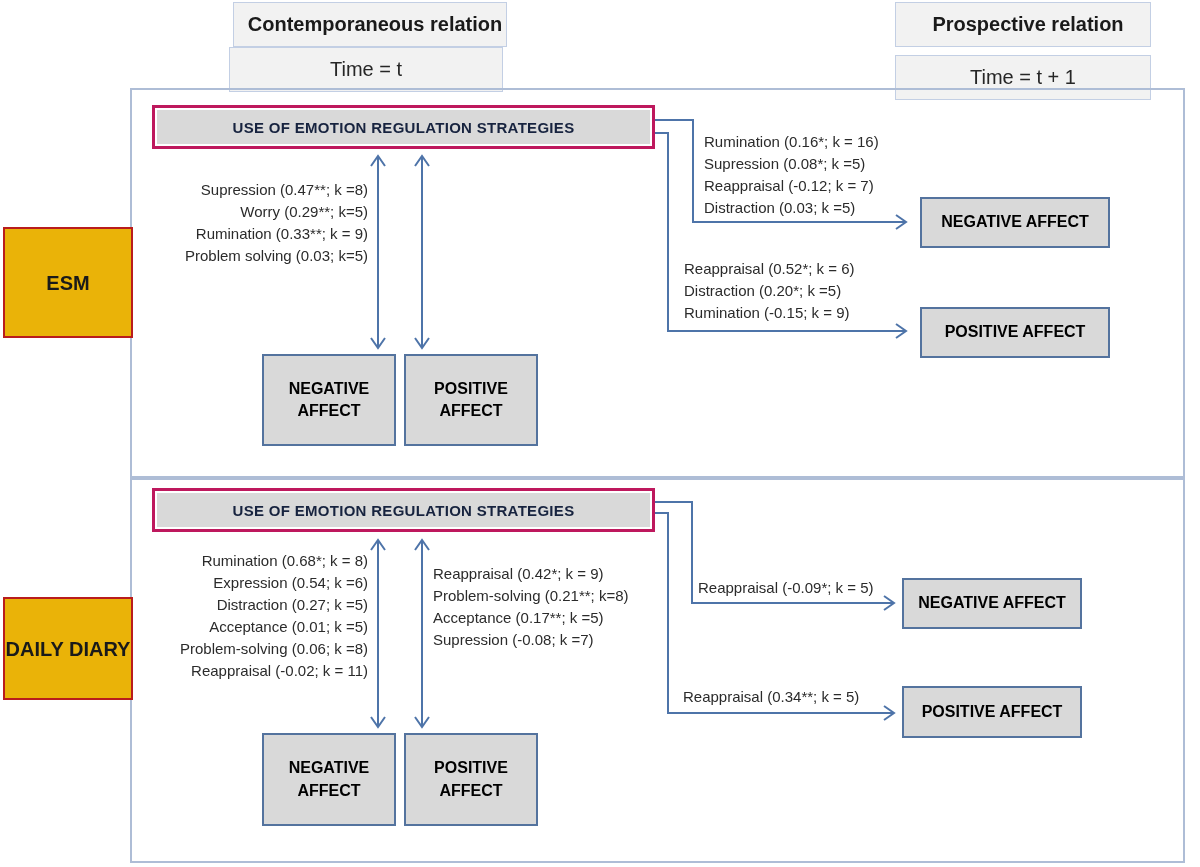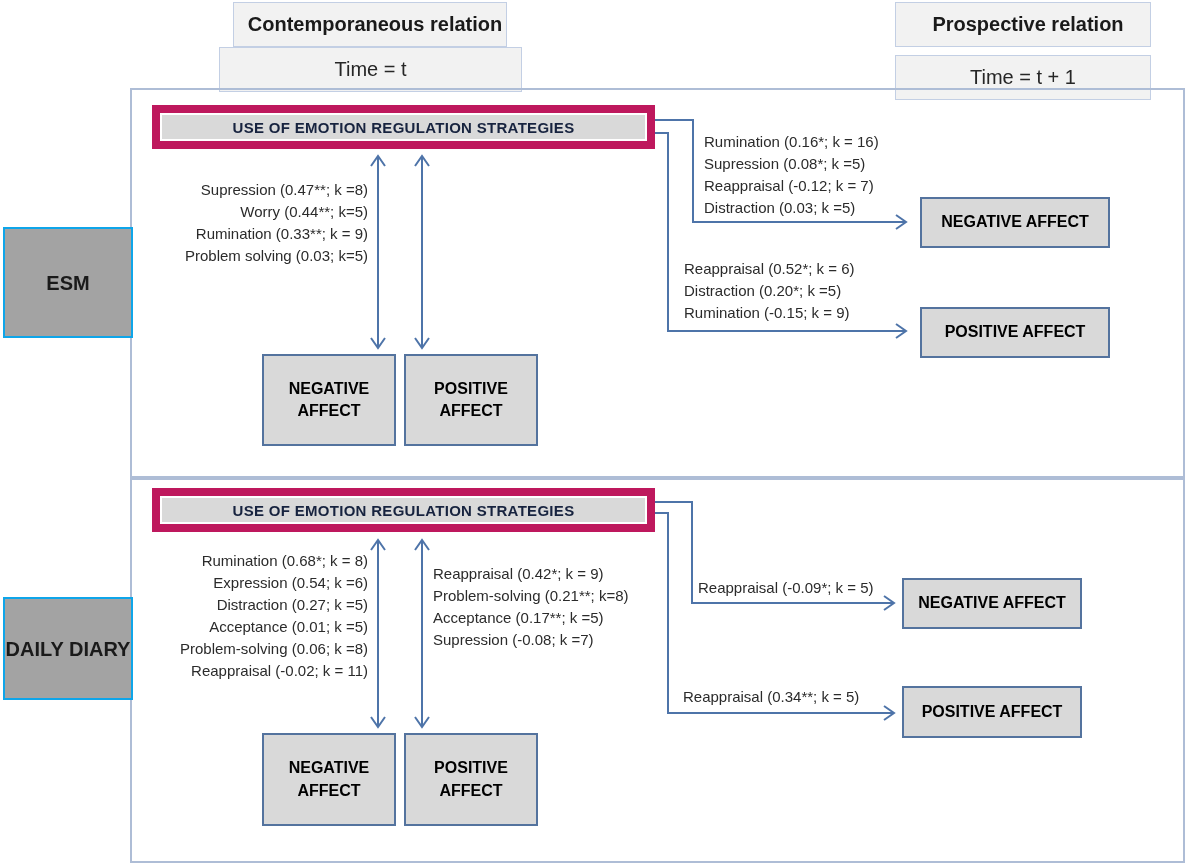--- a/index.html
+++ b/index.html
@@ -10,26 +10,26 @@
   }
   .abs { position:absolute; }
   .hdr {
     background:#f2f2f2; border:1px solid #c3cfe4;
     display:flex; align-items:center; justify-content:center;
     font-size:20px;
   }
   .hdr.title { font-weight:bold; color:#1a1a1a;padding-left:10px; }
   .panel { border:2px solid #aebdd6; }
   .side-label {
-    background:#a3a3a3; border:2px solid #0ea5e9;
+    background:#eab308; border:2px solid #b91c1c;
     display:flex; align-items:center; justify-content:center;
     font-weight:bold; font-size:20px; text-align:center; line-height:1.5; color:#1a1a1a;
   }
   .strat {
-    background:#d9d9d9; border:8px solid #be185d;
+    background:#d9d9d9; border:3px solid #be185d;
     box-shadow: inset 0 0 0 2px #ffffff;
     display:flex; align-items:center; justify-content:center;
     font-weight:bold; font-size:15px; letter-spacing:0.3px; color:#17233f;
   }
   .affect {
     background:#d9d9d9; border:2px solid #54739e;
     display:flex; align-items:center; justify-content:center;
     font-weight:bold; font-size:16px; color:#000000;
     text-align:center; line-height:1.4; padding:2px;
   }
@@ -37,21 +37,21 @@
   .fx.r { text-align:right; }
   svg.overlay { position:absolute; left:0; top:0; pointer-events:none; }
   svg.overlay * { vector-effect:non-scaling-stroke; }
 </style>
 </head>
 <body>
 
 <div class="canvas">
 
   <div class="abs hdr title" style="left:233px; top:2px; width:274px; height:45px;">Contemporaneous relation</div>
-  <div class="abs hdr" style="left:219px; top:47px; width:303px; height:45px;">Time = t</div>
+  <div class="abs hdr" style="left:229px; top:47px; width:274px; height:45px;">Time = t</div>
   <div class="abs hdr title" style="left:895px; top:2px; width:256px; height:45px;">Prospective relation</div>
   <div class="abs hdr" style="left:895px; top:47px; width:256px; height:45px;margin-top:8px;">Time = t + 1</div>
 
   <div class="abs panel" style="left:130px; top:88px; width:1055px; height:390px;"></div>
   <div class="abs panel" style="left:130px; top:478px; width:1055px; height:385px;"></div>
 
   <div class="abs side-label" style="left:3px; top:227px; width:130px; height:111px;">ESM</div>
   <div class="abs side-label" style="left:3px; top:597px; width:130px; height:103px;">DAILY DIARY</div>
 
   <svg class="overlay" width="1200" height="867" viewBox="0 0 1200 867">
@@ -100,21 +100,21 @@
   </svg>
 
   <div class="abs strat" style="left:152px; top:105px; width:503px; height:44px;">USE OF EMOTION REGULATION STRATEGIES</div>
   <div class="abs affect" style="left:262px; top:354px; width:134px; height:92px;">NEGATIVE AFFECT</div>
   <div class="abs affect" style="left:404px; top:354px; width:134px; height:92px;">POSITIVE AFFECT</div>
   <div class="abs affect" style="left:920px; top:197px; width:190px; height:51px;">NEGATIVE AFFECT</div>
   <div class="abs affect" style="left:920px; top:307px; width:190px; height:51px;">POSITIVE AFFECT</div>
 
   <div class="abs fx r" style="left:108px; top:179px; width:260px;">
     <div>Supression (0.47**; k =8)</div>
-    <div>Worry (0.44**; k=5)</div>
+    <div>Worry (0.29**; k=5)</div>
     <div>Rumination (0.33**; k = 9)</div>
     <div>Problem solving (0.03; k=5)</div>
   </div>
   <div class="abs fx" style="left:704px; top:131px;">
     <div>Rumination (0.16*; k = 16)</div>
     <div>Supression (0.08*; k =5)</div>
     <div>Reappraisal (-0.12; k = 7)</div>
     <div>Distraction (0.03; k =5)</div>
   </div>
   <div class="abs fx" style="left:684px; top:258px;">

